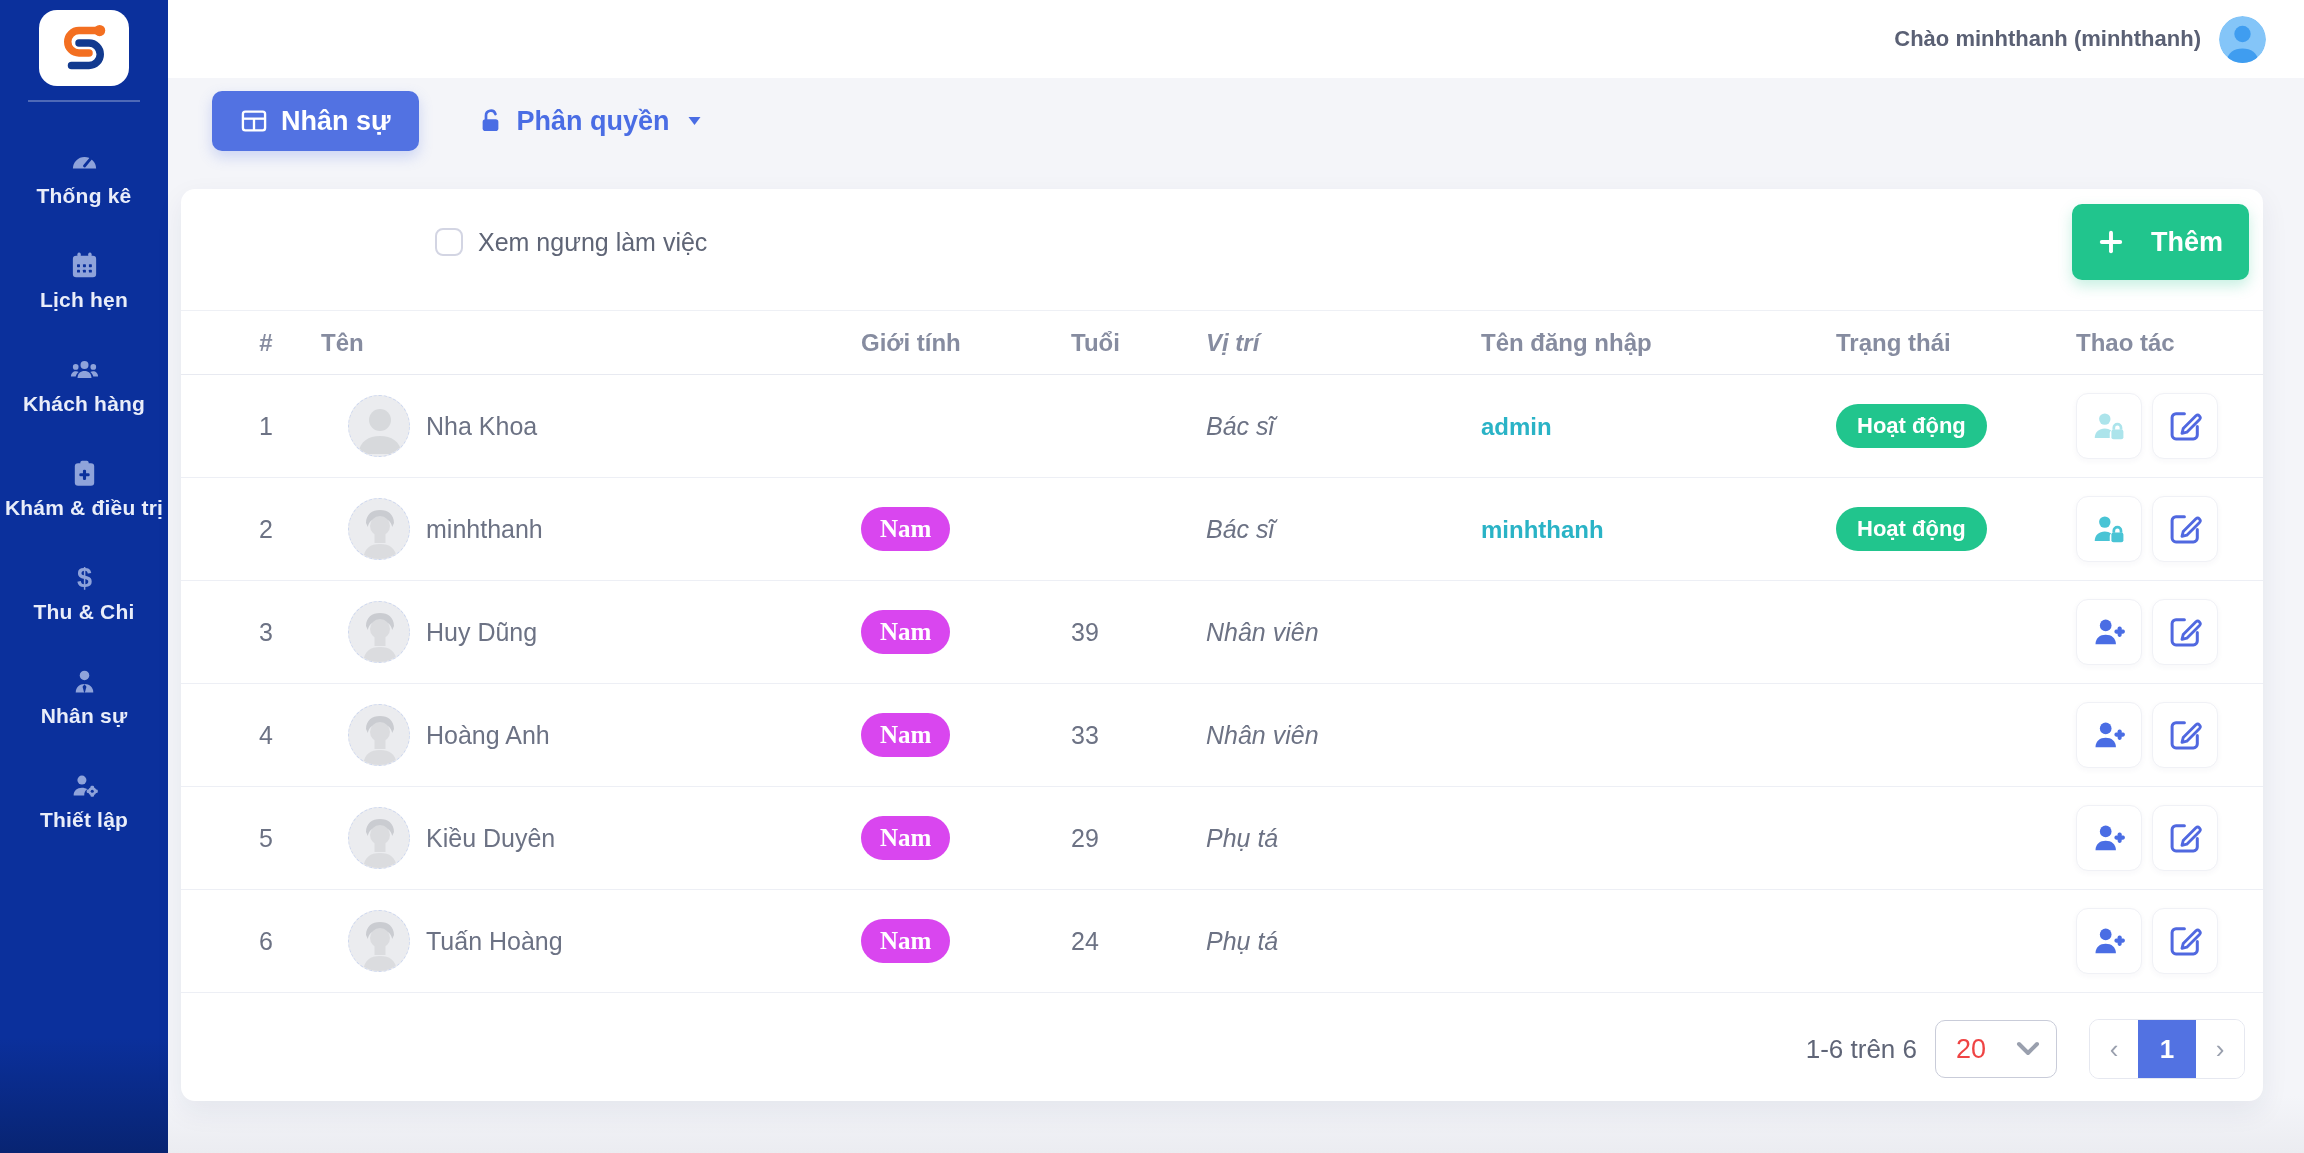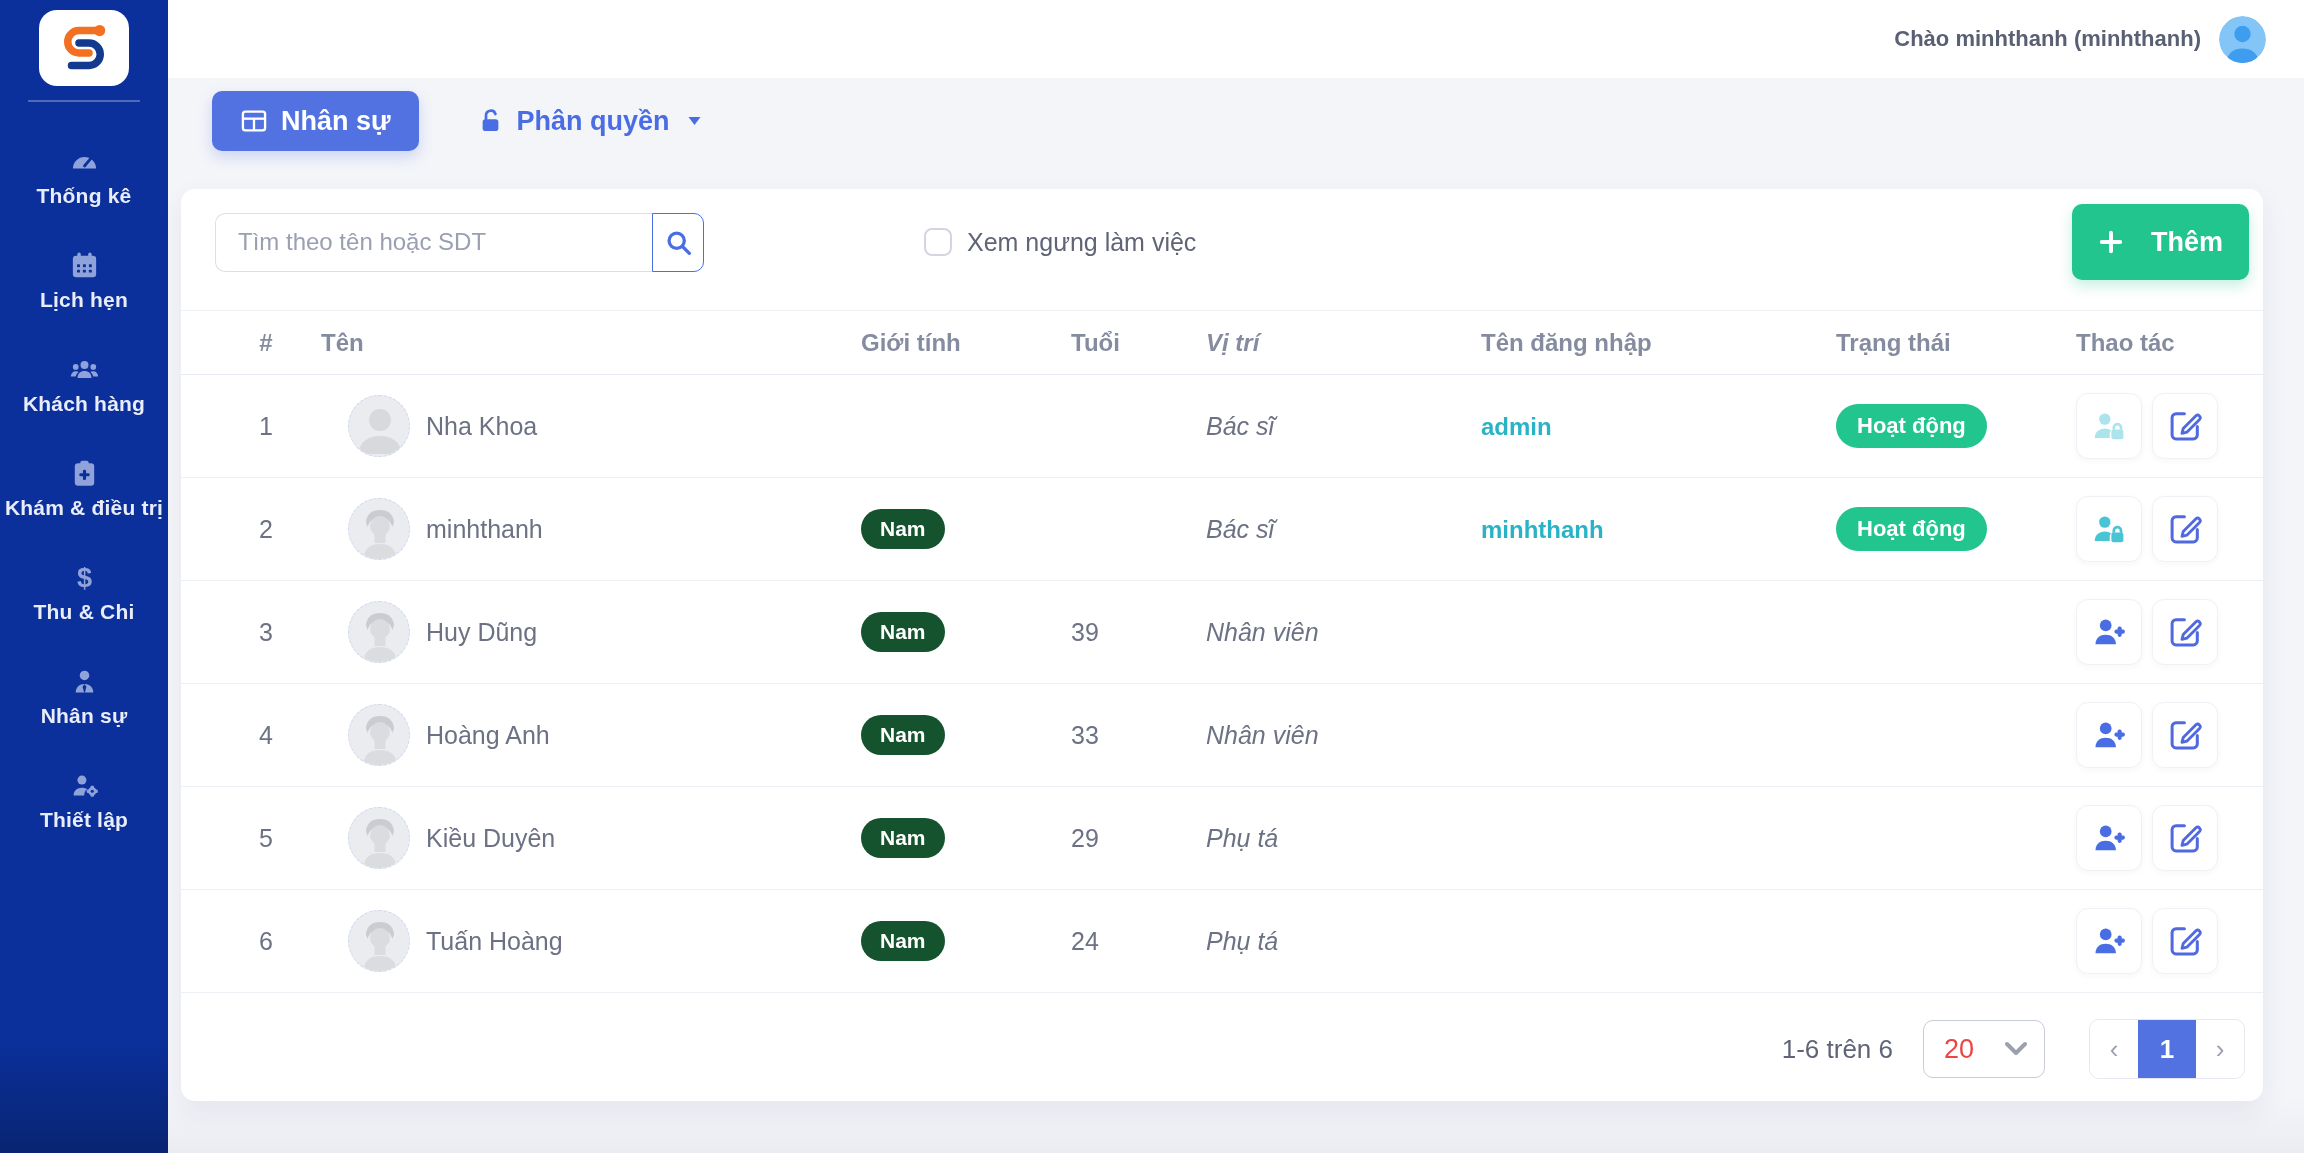--- a/index.html
+++ b/index.html
@@ -65,33 +65,33 @@
   .tr{height:103px;border-bottom:1px solid #edeff5;font-size:25px;color:#6c7284;}
   .c1{text-align:center;}
   .c2{display:flex;align-items:center;}
   .c4{padding-left:10px;}
   .c5{padding-left:55px;font-style:italic;}
   .avatar{width:62px;height:62px;border-radius:50%;background:#ebecef;border:1px dashed #ccd6ee;
     overflow:hidden;margin-left:27px;flex:0 0 62px;}
   .name{margin-left:16px;}
   .pill{display:inline-block;border-radius:999px;color:#fff;font-weight:700;}
   .pill:empty{display:none;}
-  .pill-teal{background:#14532d;font-size:21px;padding:8px 19px;}
+  .pill-teal{background:#d946ef;font-size:25px;padding:8px 19px;font-family:Liberation Serif, serif;}
   .pill-green{background:#21c58d;font-size:22px;padding:9px 21px;}
   .username{font-size:24px;font-weight:700;color:#2ab3c6;}
   .actions{display:flex;gap:10px;}
   .action-btn{width:66px;height:66px;background:#fff;border:1px solid #f0f1f6;border-radius:12px;
     display:flex;align-items:center;justify-content:center;cursor:pointer;box-shadow:0 2px 6px rgba(40,50,90,.04);}
   .aic{width:36px;height:36px;}
   .ic-lock{color:#49c4d5;}
   .ic-lock.muted{opacity:.45;}
   .ic-plus{color:#4a6de4;}
   .ic-edit{color:#5068e0;}
   
-  .pagination{display:flex;align-items:center;justify-content:flex-end;padding:26px 18px 0 0;gap:30px;}
+  .pagination{display:flex;align-items:center;justify-content:flex-end;padding:26px 18px 0 0;gap:18px;}
   .range{font-size:26px;color:#5f6577;}
   .page-size{display:flex;align-items:center;justify-content:space-between;width:122px;height:58px;
     border:1.5px solid #c9ccd9;border-radius:10px;padding:0 16px 0 20px;cursor:pointer;background:#fff;}
   .page-size span{font-size:27px;color:#ef4444;}
   .cic{width:24px;height:16px;color:#9aa0ae;}
   .pager{display:flex;border:1.5px solid #e6e8f0;border-radius:10px;overflow:hidden;background:#fff;margin-left:14px;}
   .pager button{width:48px;height:58px;border:none;background:#fff;font-family:inherit;font-size:26px;color:#9aa0ae;cursor:pointer;}
   .pager .page-active{width:58px;background:#5272e2;color:#fff;font-weight:600;}
 </style>
 </head>
@@ -287,28 +287,20 @@
       <span>Phân quyền</span>
       <svg class="caret">
           <use href="#i-caret-down"></use>
         </svg>
     </button>
   </div>
 
   <section class="card">
 
     <div class="toolbar">
-      <div class="search-wrap">
-        <input class="search-input" type="text" placeholder="Tìm theo tên hoặc SDT" style="">
-        <button class="search-btn">
-          <svg class="sic">
-              <use href="#i-search"></use>
-            </svg>
-        </button>
-      </div>
       <div class="check-group">
         <span class="checkbox"></span>
         <span class="check-label">Xem ngưng làm việc</span>
       </div>
       <div class="spacer"></div>
       <button class="add-btn">
         <svg class="pic">
             <use href="#i-plus"></use>
           </svg>
         <span>Thêm</span>

